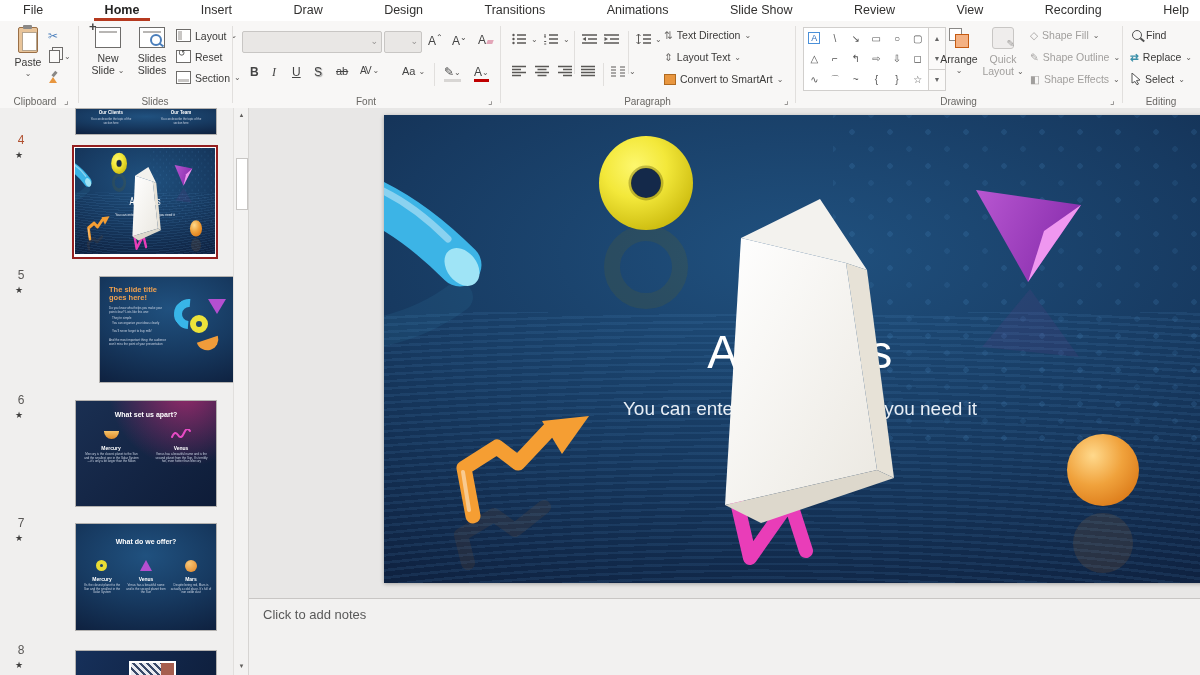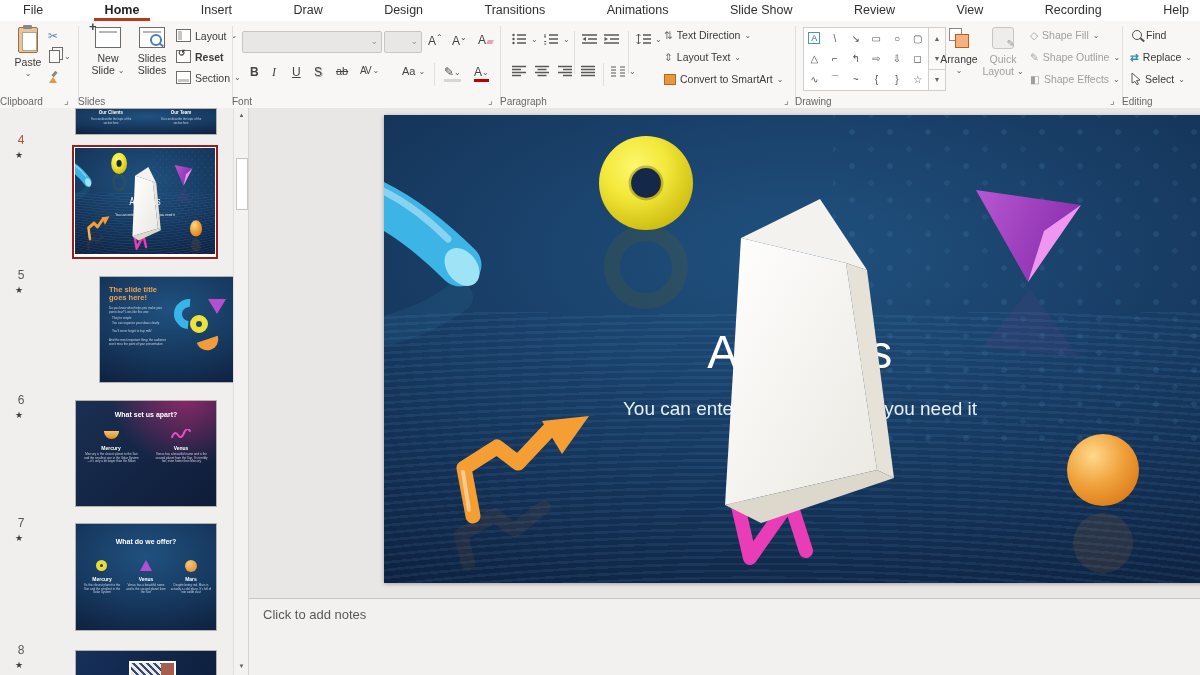--- a/index.html
+++ b/index.html
@@ -5,21 +5,21 @@
   html,body{margin:0;padding:0;background:#d0d0d0;}
   #app{position:relative;width:1200px;height:675px;background:#fff;overflow:hidden;
        font-family:"Liberation Sans",sans-serif;-webkit-font-smoothing:antialiased;}
   
   .menubar{position:absolute;top:0;left:0;right:0;height:21px;background:#fff;display:flex;align-items:stretch;padding-left:12px;justify-content:space-between;}
   .mtab{padding:0 11px;font-size:12.5px;color:#323130;line-height:21px;white-space:nowrap;}
   .mtab.active{font-weight:bold;color:#252423;box-shadow:inset 0 -3px 0 #b5391f;}
   
   .ribbon{position:absolute;top:21px;left:0;right:0;height:87px;background:#f8f7f6;border-bottom:1px solid #d0cece;font-size:10.5px;color:#3b3a39;}
   .gdiv{position:absolute;top:5px;bottom:5px;width:1px;background:#e1dfdd;}
-  .glabel{position:absolute;bottom:1px;font-size:10px;color:#696764;text-align:left;}
+  .glabel{position:absolute;bottom:1px;font-size:10px;color:#696764;text-align:center;}
   .lau{position:absolute;bottom:2px;font-size:10px;color:#7a7876;}
   .chev{font-size:8px;color:#5f5d5b;vertical-align:1px;}
   .bigbtn{position:absolute;text-align:center;color:#3b3a39;line-height:12px;}
   .sbtn{position:absolute;display:flex;align-items:center;gap:4px;white-space:nowrap;color:#3b3a39;}
   .dis{color:#a19f9d !important;}
   
   .clip{width:18px;height:24px;border:1.5px solid #9a6f46;border-radius:2px;background:#e8c49a;position:relative;margin:0 auto;}
   .clip .sheet{position:absolute;left:3px;top:4px;width:13px;height:17px;background:#fff;border:1px solid #b5a48e;}
   .clip .bar{position:absolute;left:4px;top:-3px;width:9px;height:4px;background:#8a8886;border-radius:1px;}
   .scis{font-size:12px;color:#4a7ebb;}
@@ -150,21 +150,21 @@
           <div class="lens"></div>
         </div>
       <div style="margin-top:4px;">Slides</div>
       <div>Slides</div>
     </div>
     <div class="sbtn" style="left:176px;top:8px;">
         <span class="mini-ic layout"></span>
         <span>Layout</span>
         <span class="chev">⌄</span>
       </div>
-    <div class="sbtn" style="left:176px;top:29px;font-weight:bold;">
+    <div class="sbtn" style="left:176px;top:29px;">
         <span class="mini-ic reset"></span>
         <span>Reset</span>
       </div>
     <div class="sbtn" style="left:176px;top:50px;">
         <span class="mini-ic section"></span>
         <span>Section</span>
         <span class="chev">⌄</span>
       </div>
     <div class="glabel" style="left:78px;width:154px;">Slides</div>
     <div class="gdiv" style="left:232px;"></div>

